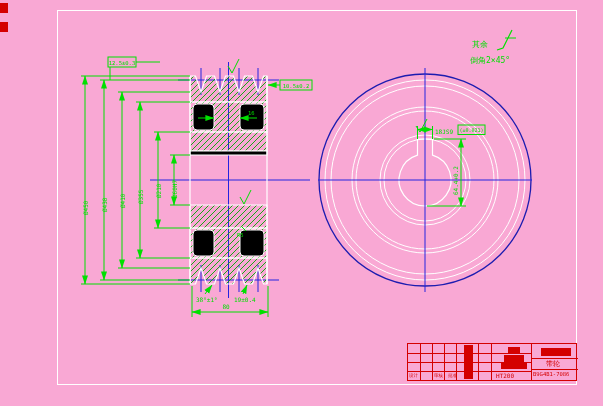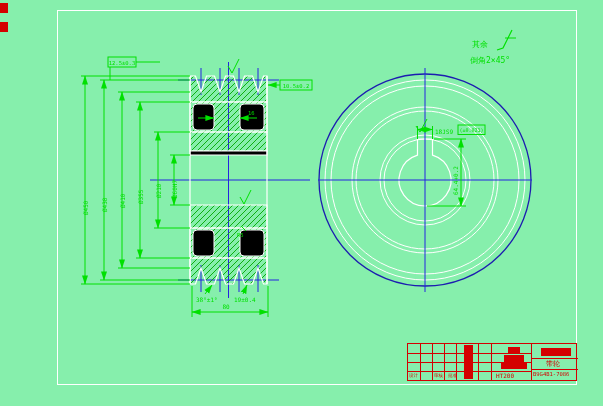--- a/index.html
+++ b/index.html
@@ -1,16 +1,16 @@
 <!DOCTYPE html>
 <html><head>
 <meta charset="utf-8">
 <style>
   html,body{margin:0;padding:0;background:#000;}
-  .canvas{position:relative;width:603px;height:406px;background:#86efac;overflow:hidden;
+  .canvas{position:relative;width:603px;height:406px;background:#f9a8d4;overflow:hidden;
           font-family:"DejaVu Sans Mono",monospace;}
   .corner-sq{position:absolute;background:#d40000;}
   svg text{fill:#00e000;}
   
   .tb{position:absolute;left:407px;top:343px;width:170px;height:38px;
       border:1px solid #d40000;box-sizing:border-box;color:#d40000;}
   .tb-line{position:absolute;background:#d40000;}
   .tb-fill{position:absolute;background:#d40000;}
   .tb-txt{position:absolute;color:#d40000;white-space:nowrap;}
 </style>

